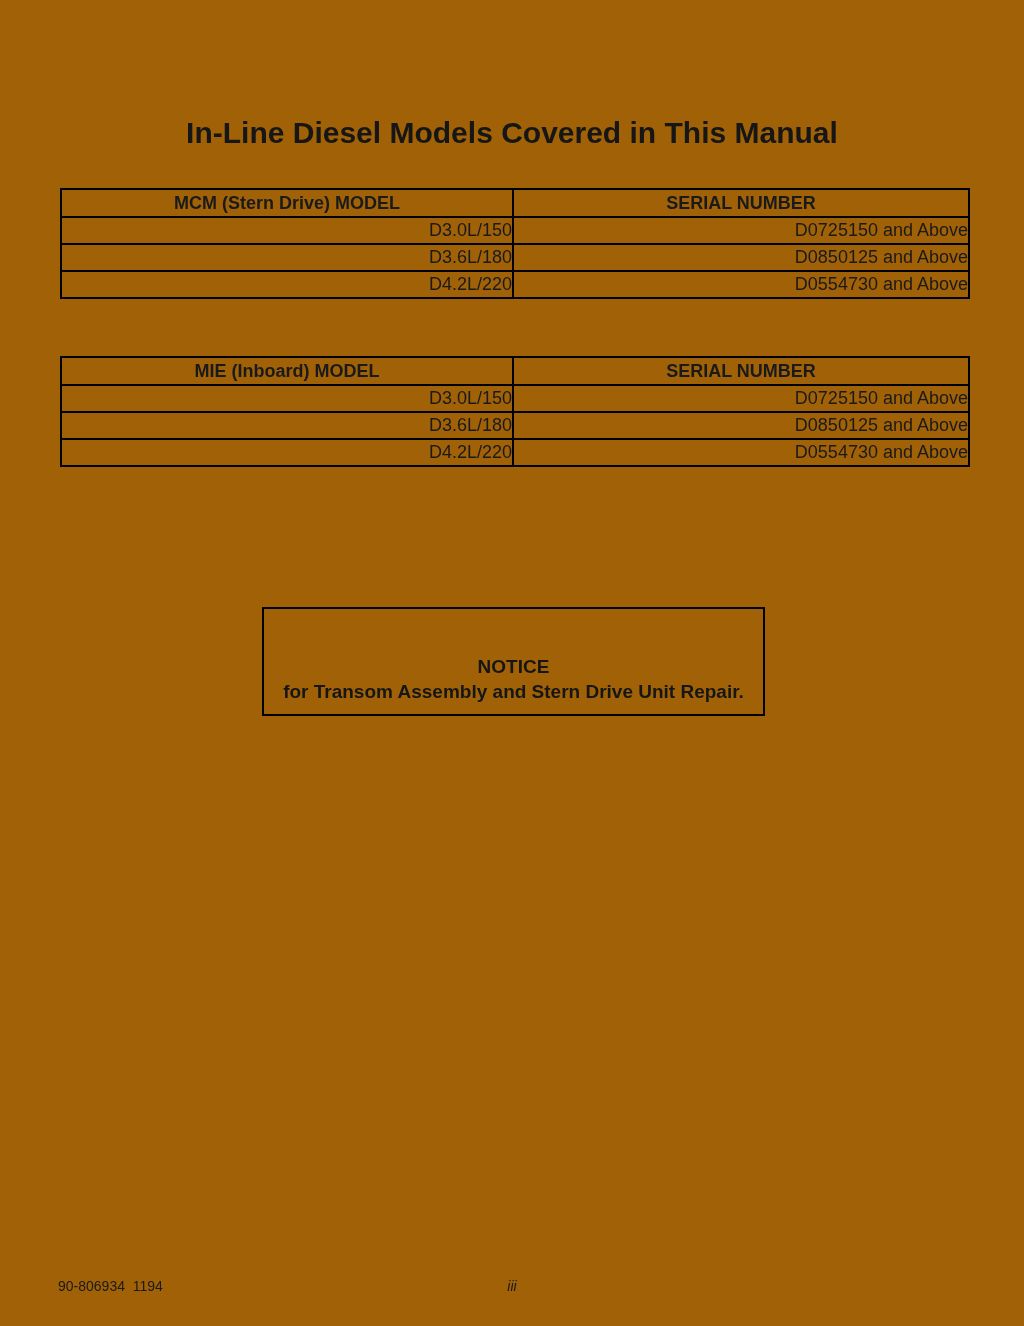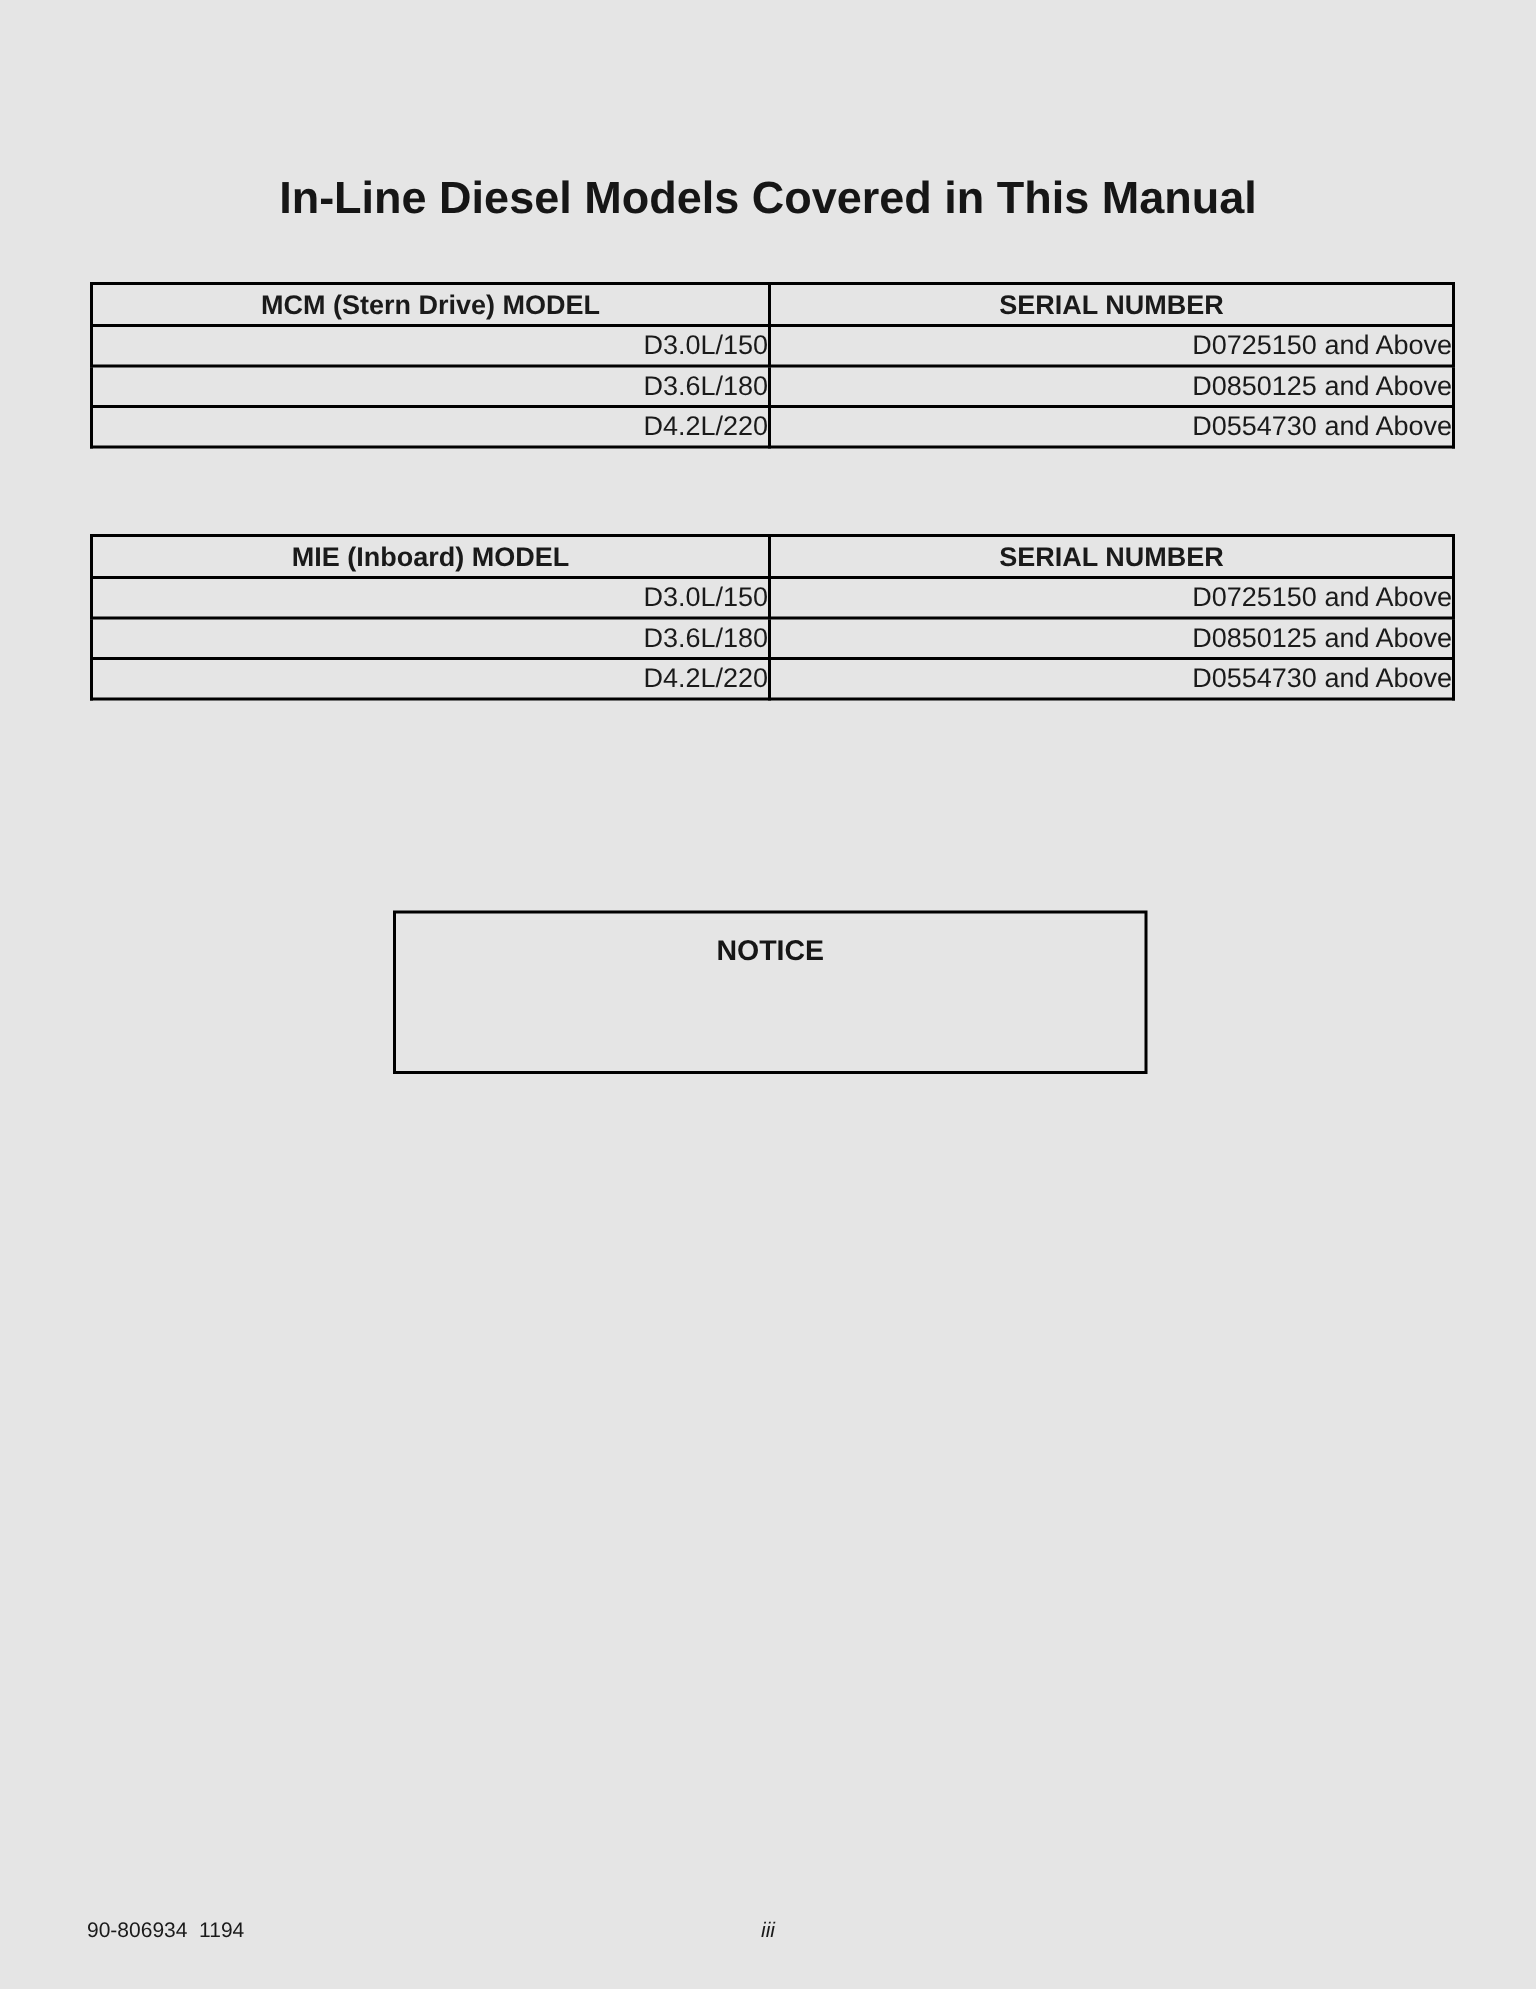--- a/index.html
+++ b/index.html
@@ -4,21 +4,21 @@
 <style>
   html, body {
     margin: 0;
     padding: 0;
     background: #ffffff;
   }
   .page {
     position: relative;
     width: 1024px;
     height: 1326px;
-    background: #e5e5e5;
+    background: #a16207;
     font-family: "Liberation Sans", sans-serif;
     color: #1a1a1a;
     overflow: hidden;
   }
   .title {
     position: absolute;
     top: 116px;
     left: 0;
     width: 100%;
     margin: 0;
@@ -69,20 +69,21 @@
     text-align: center;
     font-weight: bold;
     font-size: 19px;
     line-height: 25px;
     color: #161616;
     padding-top: 13px;
     box-sizing: content-box;
   }
   .notice-title {
     margin-bottom: 0;
+    margin-top: 32px;
   }
   .footer {
     position: absolute;
     left: 0;
     top: 1278px;
     width: 100%;
     font-size: 14px;
     color: #1a1a1a;
   }
   .doc-number {
@@ -148,20 +149,21 @@
       </tr>
       <tr>
         <td>D4.2L/220</td>
         <td>D0554730 and Above</td>
       </tr>
     </tbody>
   </table>
 
   <div class="notice-box">
     <div class="notice-title">NOTICE</div>
+    <div class="notice-line">for Transom Assembly and Stern Drive Unit Repair.</div>
   </div>
 
   <div class="footer">
     <span class="doc-number">90-806934  1194</span>
     <span class="page-number">iii</span>
   </div>
 
 </div>
 
 </body></html>

